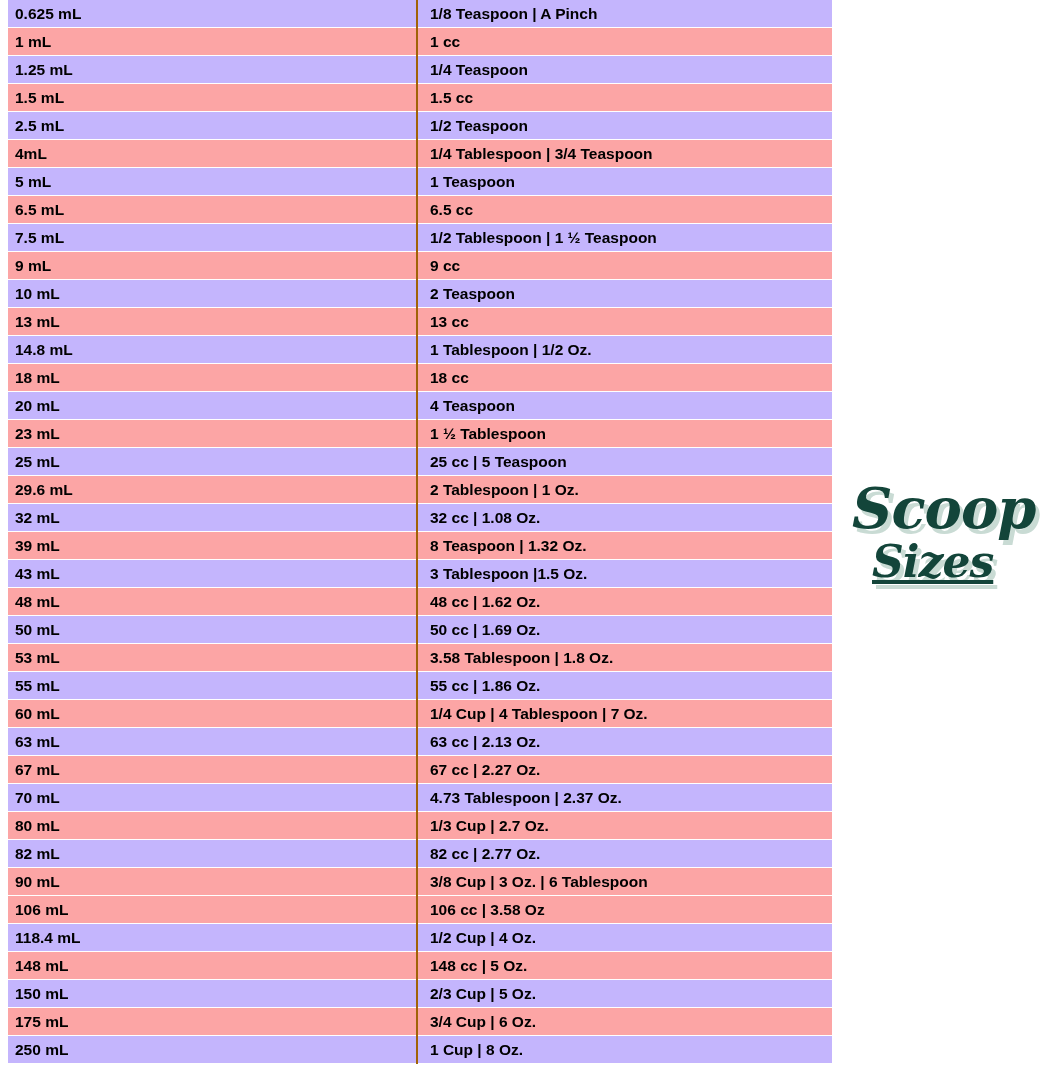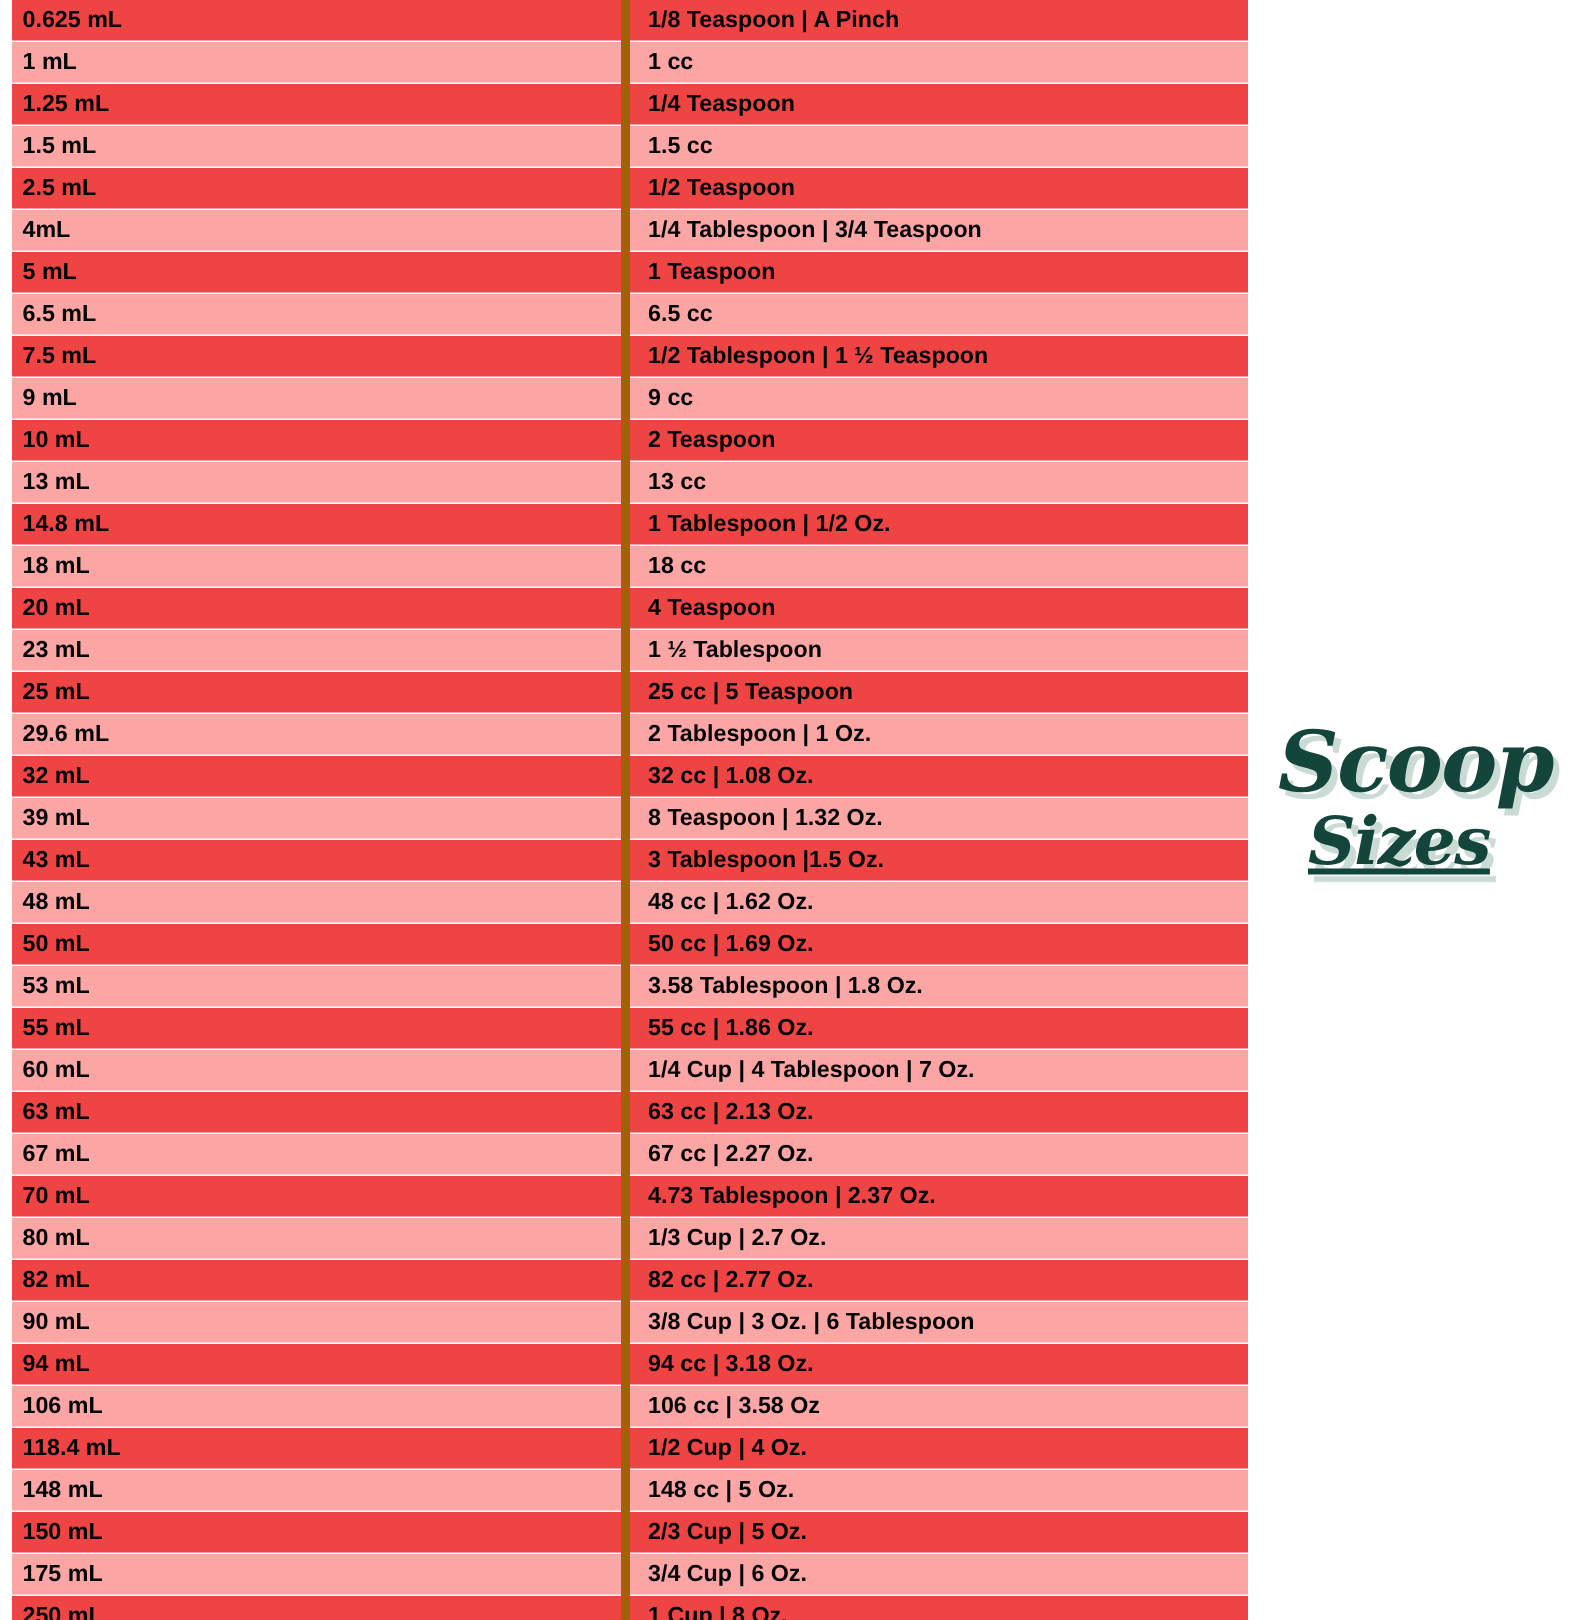--- a/index.html
+++ b/index.html
@@ -29,25 +29,25 @@
     color: #000000;
     font-weight: 600;
     line-height: 27px;
     border-bottom: 1px solid #ffffff;
     white-space: nowrap;
     overflow: hidden;
   }
   #conversion-table col.c-ml { width: 409px; }
   #conversion-table col.c-eq { width: 415px; }
   #conversion-table td.col-eq {
-    border-left: 6px solid #a16207;
+    border-left: 2px solid #a16207;
     padding-left: 12px;
   }
   #conversion-table tr.shaded td {
-    background: #ef4444;
+    background: #c4b5fd;
   }
   #conversion-table tr.plain td {
     background: #fca5a5;
   }
   #logo {
     position: absolute;
     left: 846px;
     top: 480px;
     width: 208px;
     height: 140px;
@@ -202,24 +202,20 @@
         <td class="col-eq">1/3 Cup | 2.7 Oz.</td>
       </tr>
       <tr class="shaded">
         <td class="col-ml">82 mL</td>
         <td class="col-eq">82 cc | 2.77 Oz.</td>
       </tr>
       <tr class="plain">
         <td class="col-ml">90 mL</td>
         <td class="col-eq">3/8 Cup | 3 Oz. | 6 Tablespoon</td>
       </tr>
-      <tr class="shaded">
-        <td class="col-ml">94 mL</td>
-        <td class="col-eq">94 cc | 3.18 Oz.</td>
-      </tr>
       <tr class="plain">
         <td class="col-ml">106 mL</td>
         <td class="col-eq">106 cc | 3.58 Oz</td>
       </tr>
       <tr class="shaded">
         <td class="col-ml">118.4 mL</td>
         <td class="col-eq">1/2 Cup | 4 Oz.</td>
       </tr>
       <tr class="plain">
         <td class="col-ml">148 mL</td>

